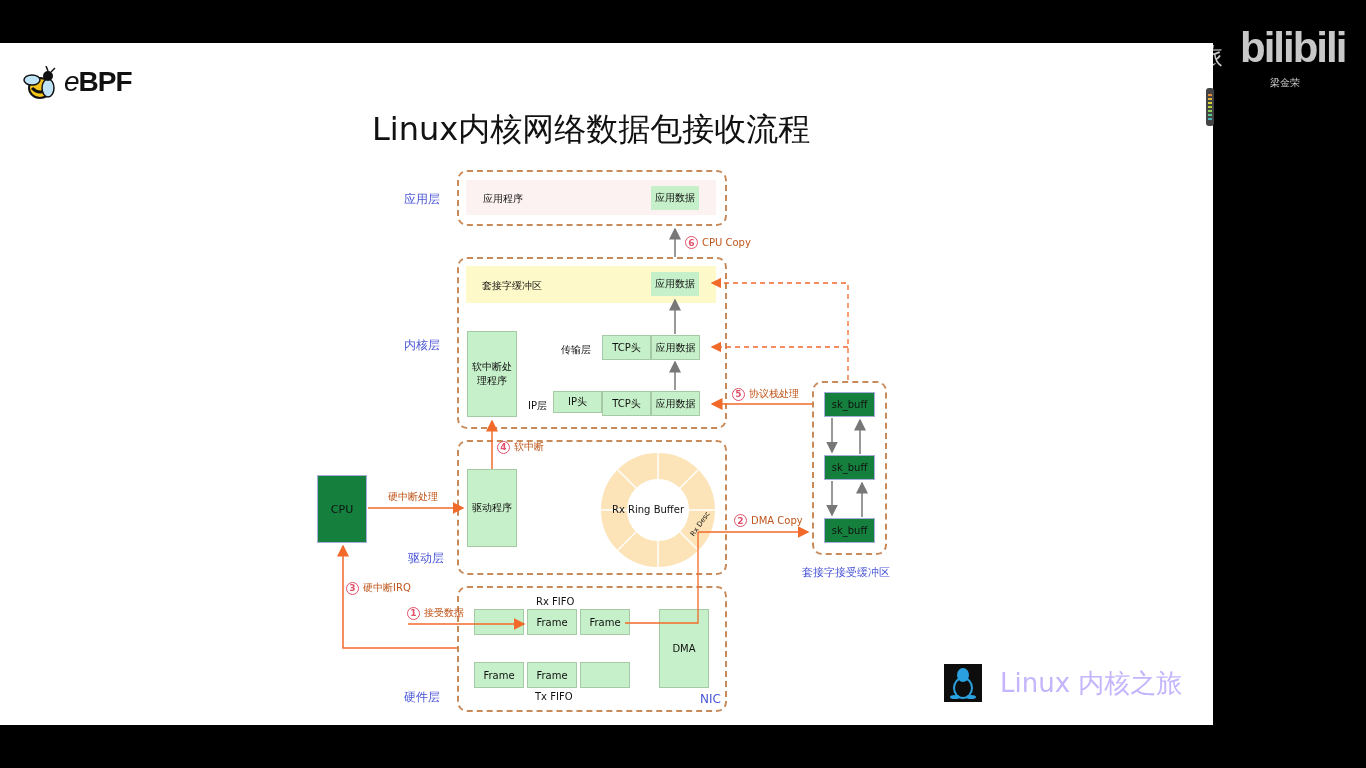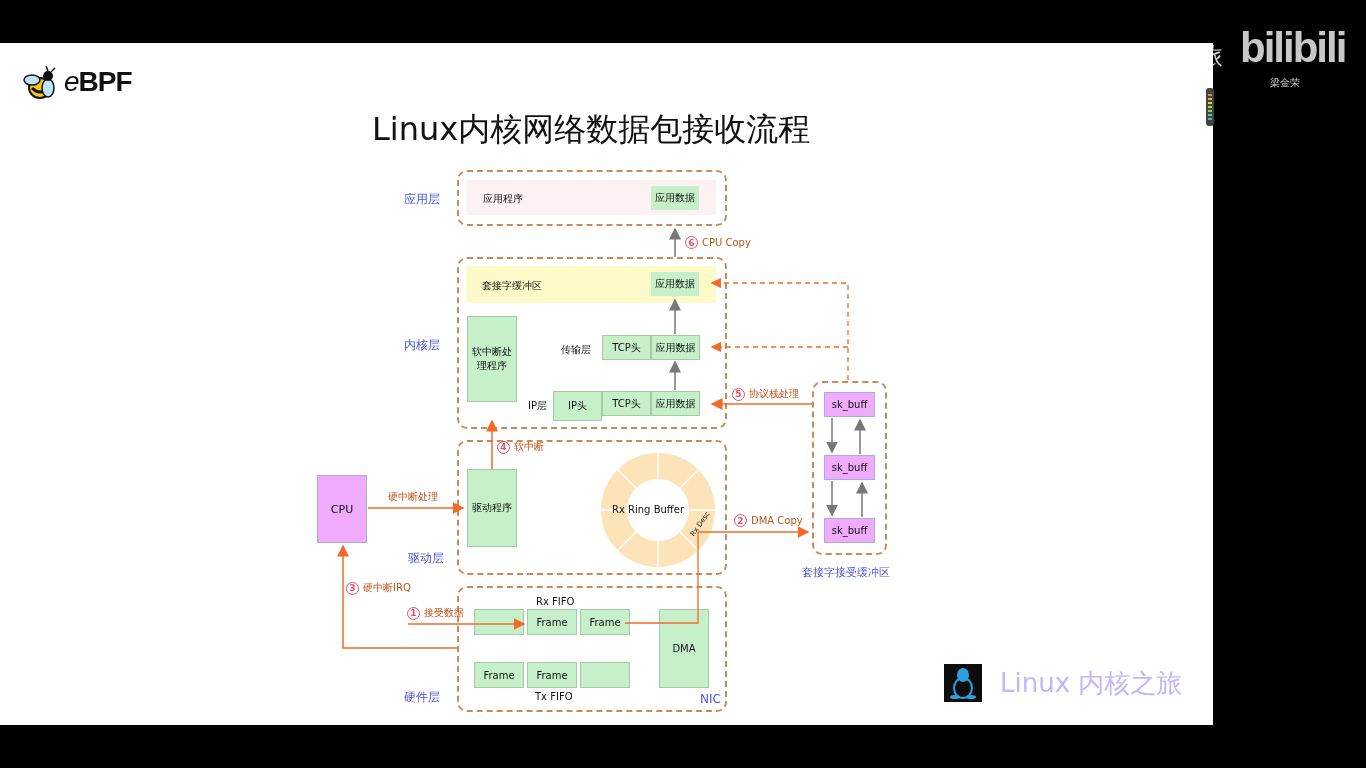--- a/index.html
+++ b/index.html
@@ -7,21 +7,21 @@
          font-family:"DejaVu Sans", sans-serif; }
   .slide { position:absolute; left:0; top:43px; width:1213px; height:682px; background:#fff; }
   .abs { position:absolute; }
   .logo { left:22px; top:66px; height:40px; display:flex; align-items:flex-start; gap:2px; }
   .logo-text { font-family:"Liberation Sans", sans-serif; font-weight:bold; font-size:28px; color:#111; letter-spacing:-1px; }
   .logo-text i { font-style:italic; font-weight:normal; }
   .title { left:372px; top:108px; font-family:"DejaVu Sans", sans-serif; font-size:32px; color:#111; white-space:nowrap; }
   .layer-label { font-size:12px; color:#4a56d6; white-space:nowrap; }
   .dash { border:2px dashed #c98a5a; border-radius:10px; box-sizing:border-box; }
   .green { background:#c6f0c9; border:1px solid #a6c9a6; box-sizing:border-box; display:flex; align-items:center; justify-content:center; font-size:10px; color:#111; text-align:center; }
-  .purple { background:#f0abfc; border:1px solid #a9addb; box-sizing:border-box; display:flex; align-items:center; justify-content:center; font-size:10px; color:#111; }
+  .purple { background:#15803d; border:1px solid #a9addb; box-sizing:border-box; display:flex; align-items:center; justify-content:center; font-size:10px; color:#111; }
   .small { font-size:10px; color:#111; white-space:nowrap; }
   .orange-label { font-size:10px; color:#c0561c; white-space:nowrap; display:flex; align-items:center; gap:4px; }
   .circle-num { width:13px; height:13px; border:1.5px solid #e0506a; border-radius:50%; color:#e0506a; font-size:9px; display:inline-flex; align-items:center; justify-content:center; font-weight:bold; box-sizing:border-box; }
   .bili { left:1240px; top:24px; font-family:"Liberation Sans", sans-serif; font-weight:bold; font-size:42px; color:#c8c8c8; letter-spacing:-2px; }
   .bili-user { left:1270px; top:76px; font-size:10px; color:#ccc; }
   .wm-text { left:1062px; top:40px; font-size:24px; color:#f0f0f0; opacity:0.85; white-space:nowrap; }
   .footer-logo { left:944px; top:664px; display:flex; align-items:center; gap:18px; }
   .tux { width:38px; height:38px; background:#0d0d0d; display:flex; align-items:center; justify-content:center; }
   .footer-text { font-size:26px; color:#c4b5fd; white-space:nowrap; }
   .audio-meter { left:1206px; top:88px; width:8px; height:38px; background:#444; border-radius:3px; }
@@ -73,28 +73,28 @@
 <div class="abs dash" style="left:812px;top:381px;width:75px;height:174px"></div>
 
 <div class="abs" style="left:466px;top:180px;width:250px;height:35px;background:#fdf2f2"></div>
 <div class="abs small" style="left:483px;top:192px">应用程序</div>
 <div class="abs green" style="left:651px;top:186px;width:48px;height:24px;border:none">应用数据</div>
 
 <div class="abs" style="left:466px;top:266px;width:250px;height:37px;background:#fdf9c9"></div>
 <div class="abs small" style="left:482px;top:279px">套接字缓冲区</div>
 <div class="abs green" style="left:651px;top:272px;width:48px;height:24px;border:none">应用数据</div>
 
-<div class="abs green" style="left:467px;top:316px;width:50px;height:86px;padding:0 1px">软中断处理程序</div>
+<div class="abs green" style="left:467px;top:331px;width:50px;height:86px;padding:0 1px">软中断处理程序</div>
 
 <div class="abs small" style="left:561px;top:343px">传输层</div>
 <div class="abs green" style="left:602px;top:335px;width:49px;height:25px">TCP头</div>
 <div class="abs green" style="left:651px;top:335px;width:49px;height:25px">应用数据</div>
 
 <div class="abs small" style="left:528px;top:399px">IP层</div>
-<div class="abs green" style="left:553px;top:391px;width:49px;height:30px">IP头</div>
+<div class="abs green" style="left:553px;top:391px;width:49px;height:22px">IP头</div>
 <div class="abs green" style="left:602px;top:391px;width:49px;height:25px">TCP头</div>
 <div class="abs green" style="left:651px;top:391px;width:49px;height:25px">应用数据</div>
 
 <div class="abs green" style="left:467px;top:469px;width:50px;height:78px">驱动程序</div>
 <svg class="abs" style="left:600px;top:452px" width="116" height="116" viewBox="0 0 116 116">
   <circle cx="58" cy="58" r="44" fill="none" stroke="#fde3b8" stroke-width="26"></circle>
   <g stroke="#fff" stroke-width="1.5">
     <line x1="58" y1="1" x2="58" y2="31"></line>
       <line x1="58" y1="85" x2="58" y2="115"></line>
     <line x1="1" y1="58" x2="31" y2="58"></line>

